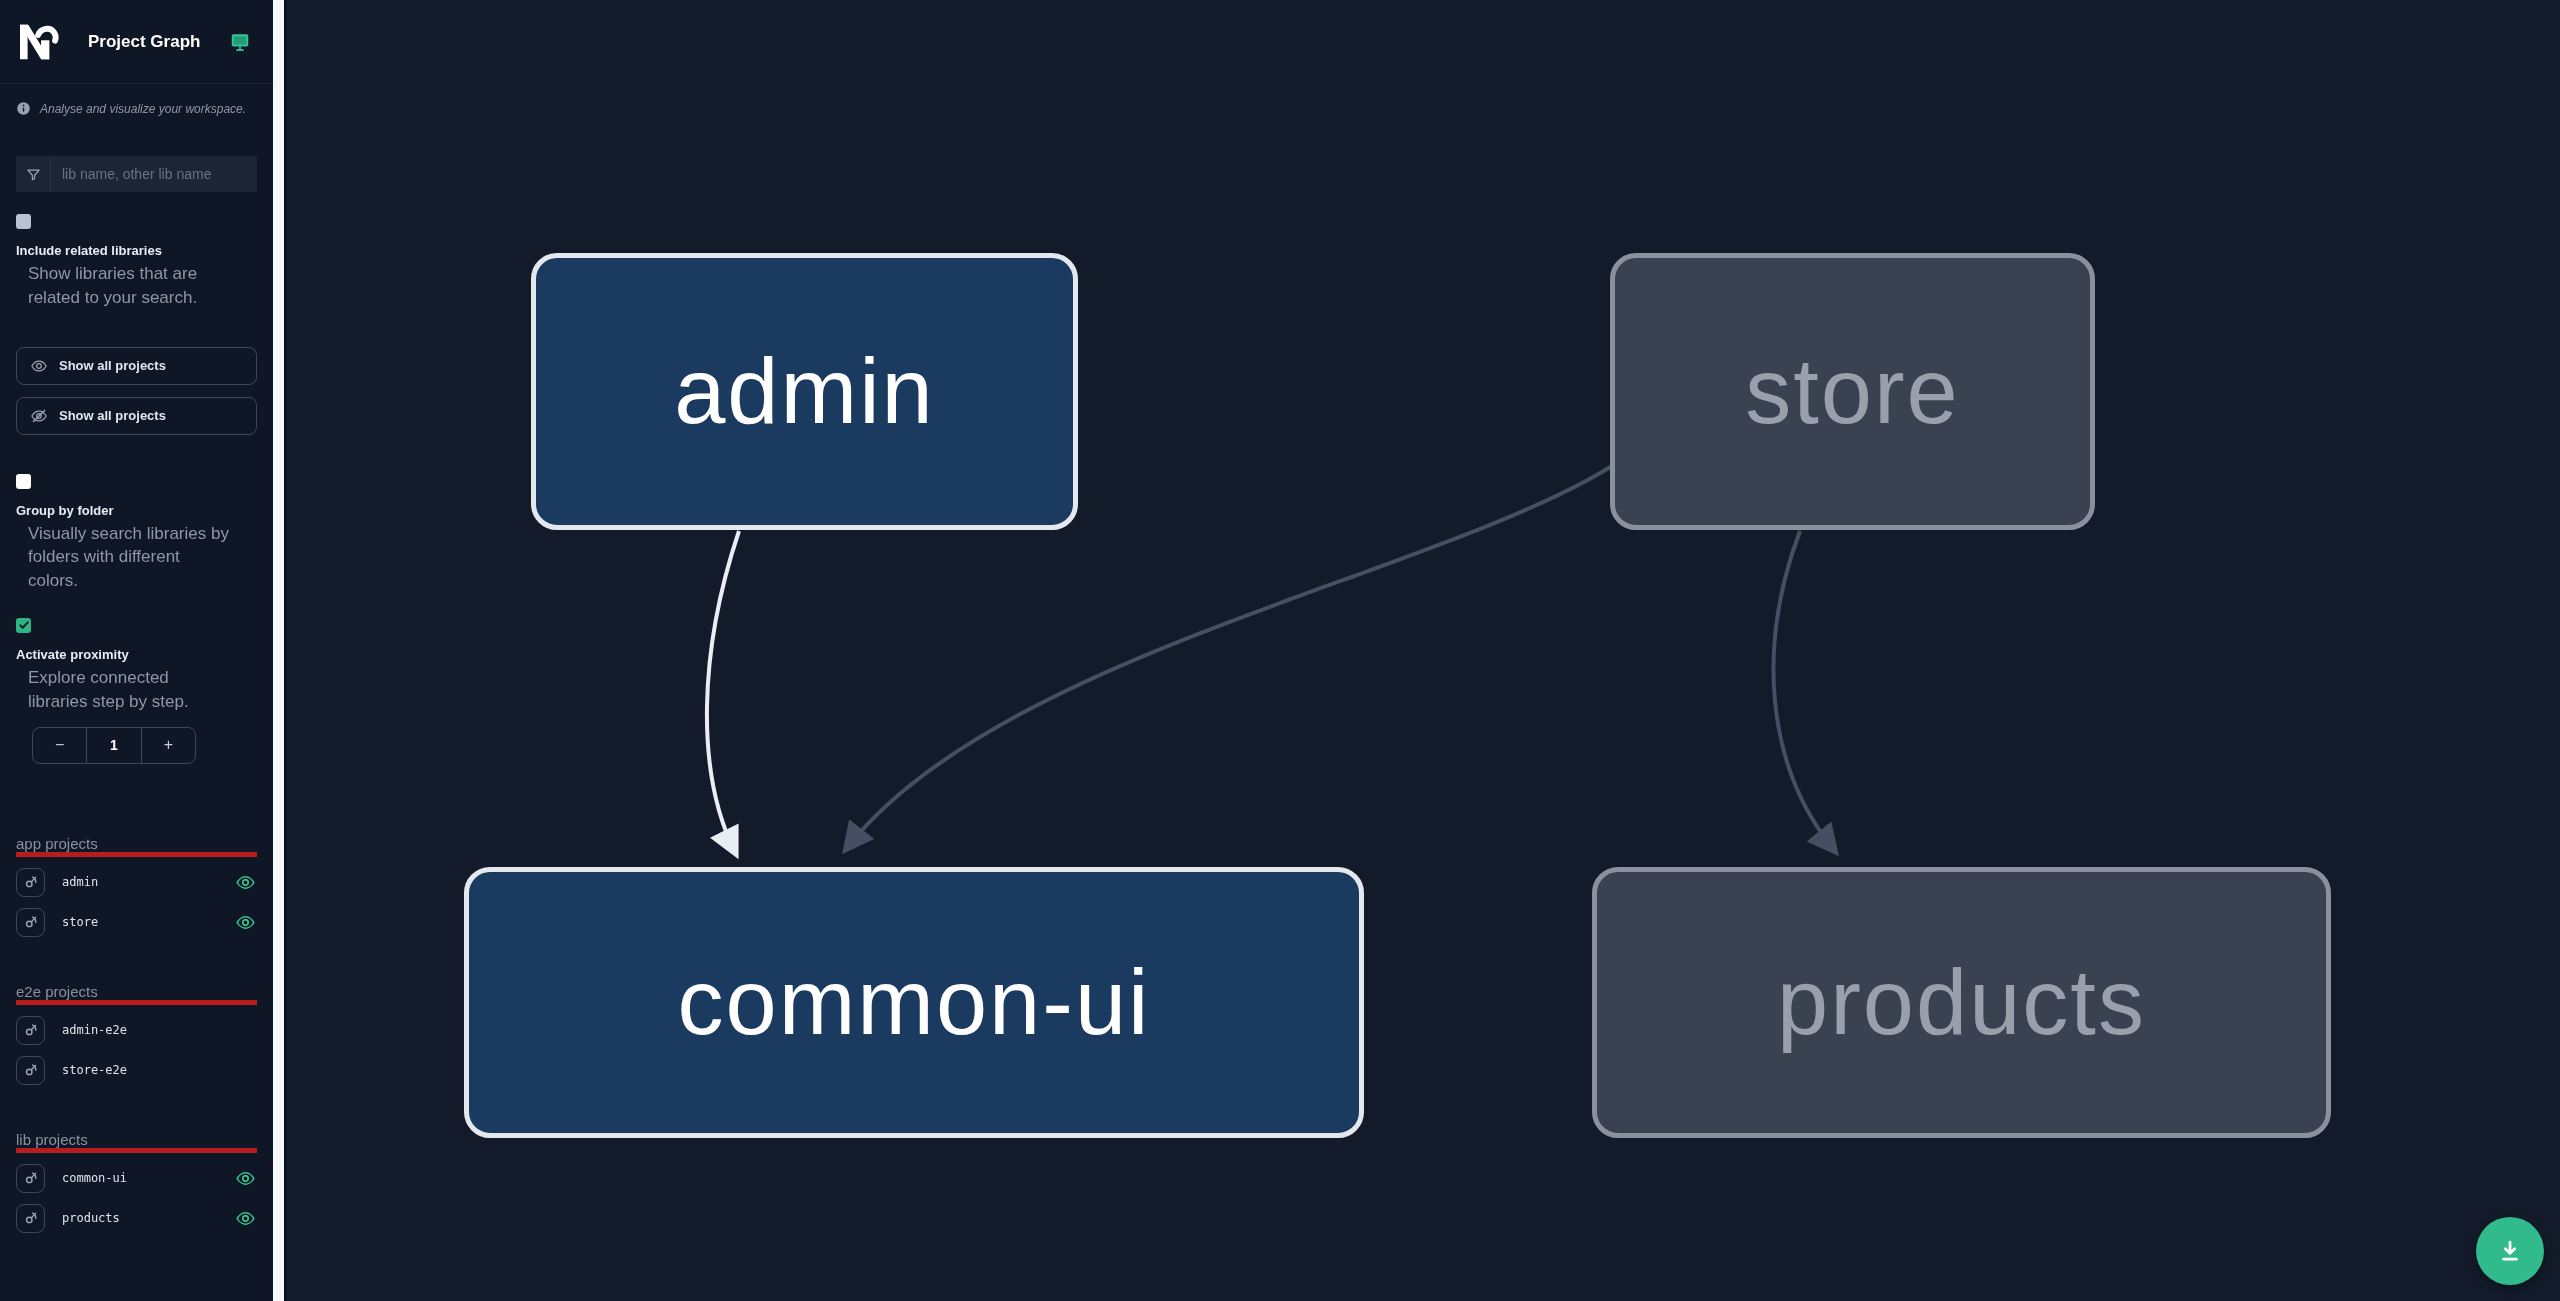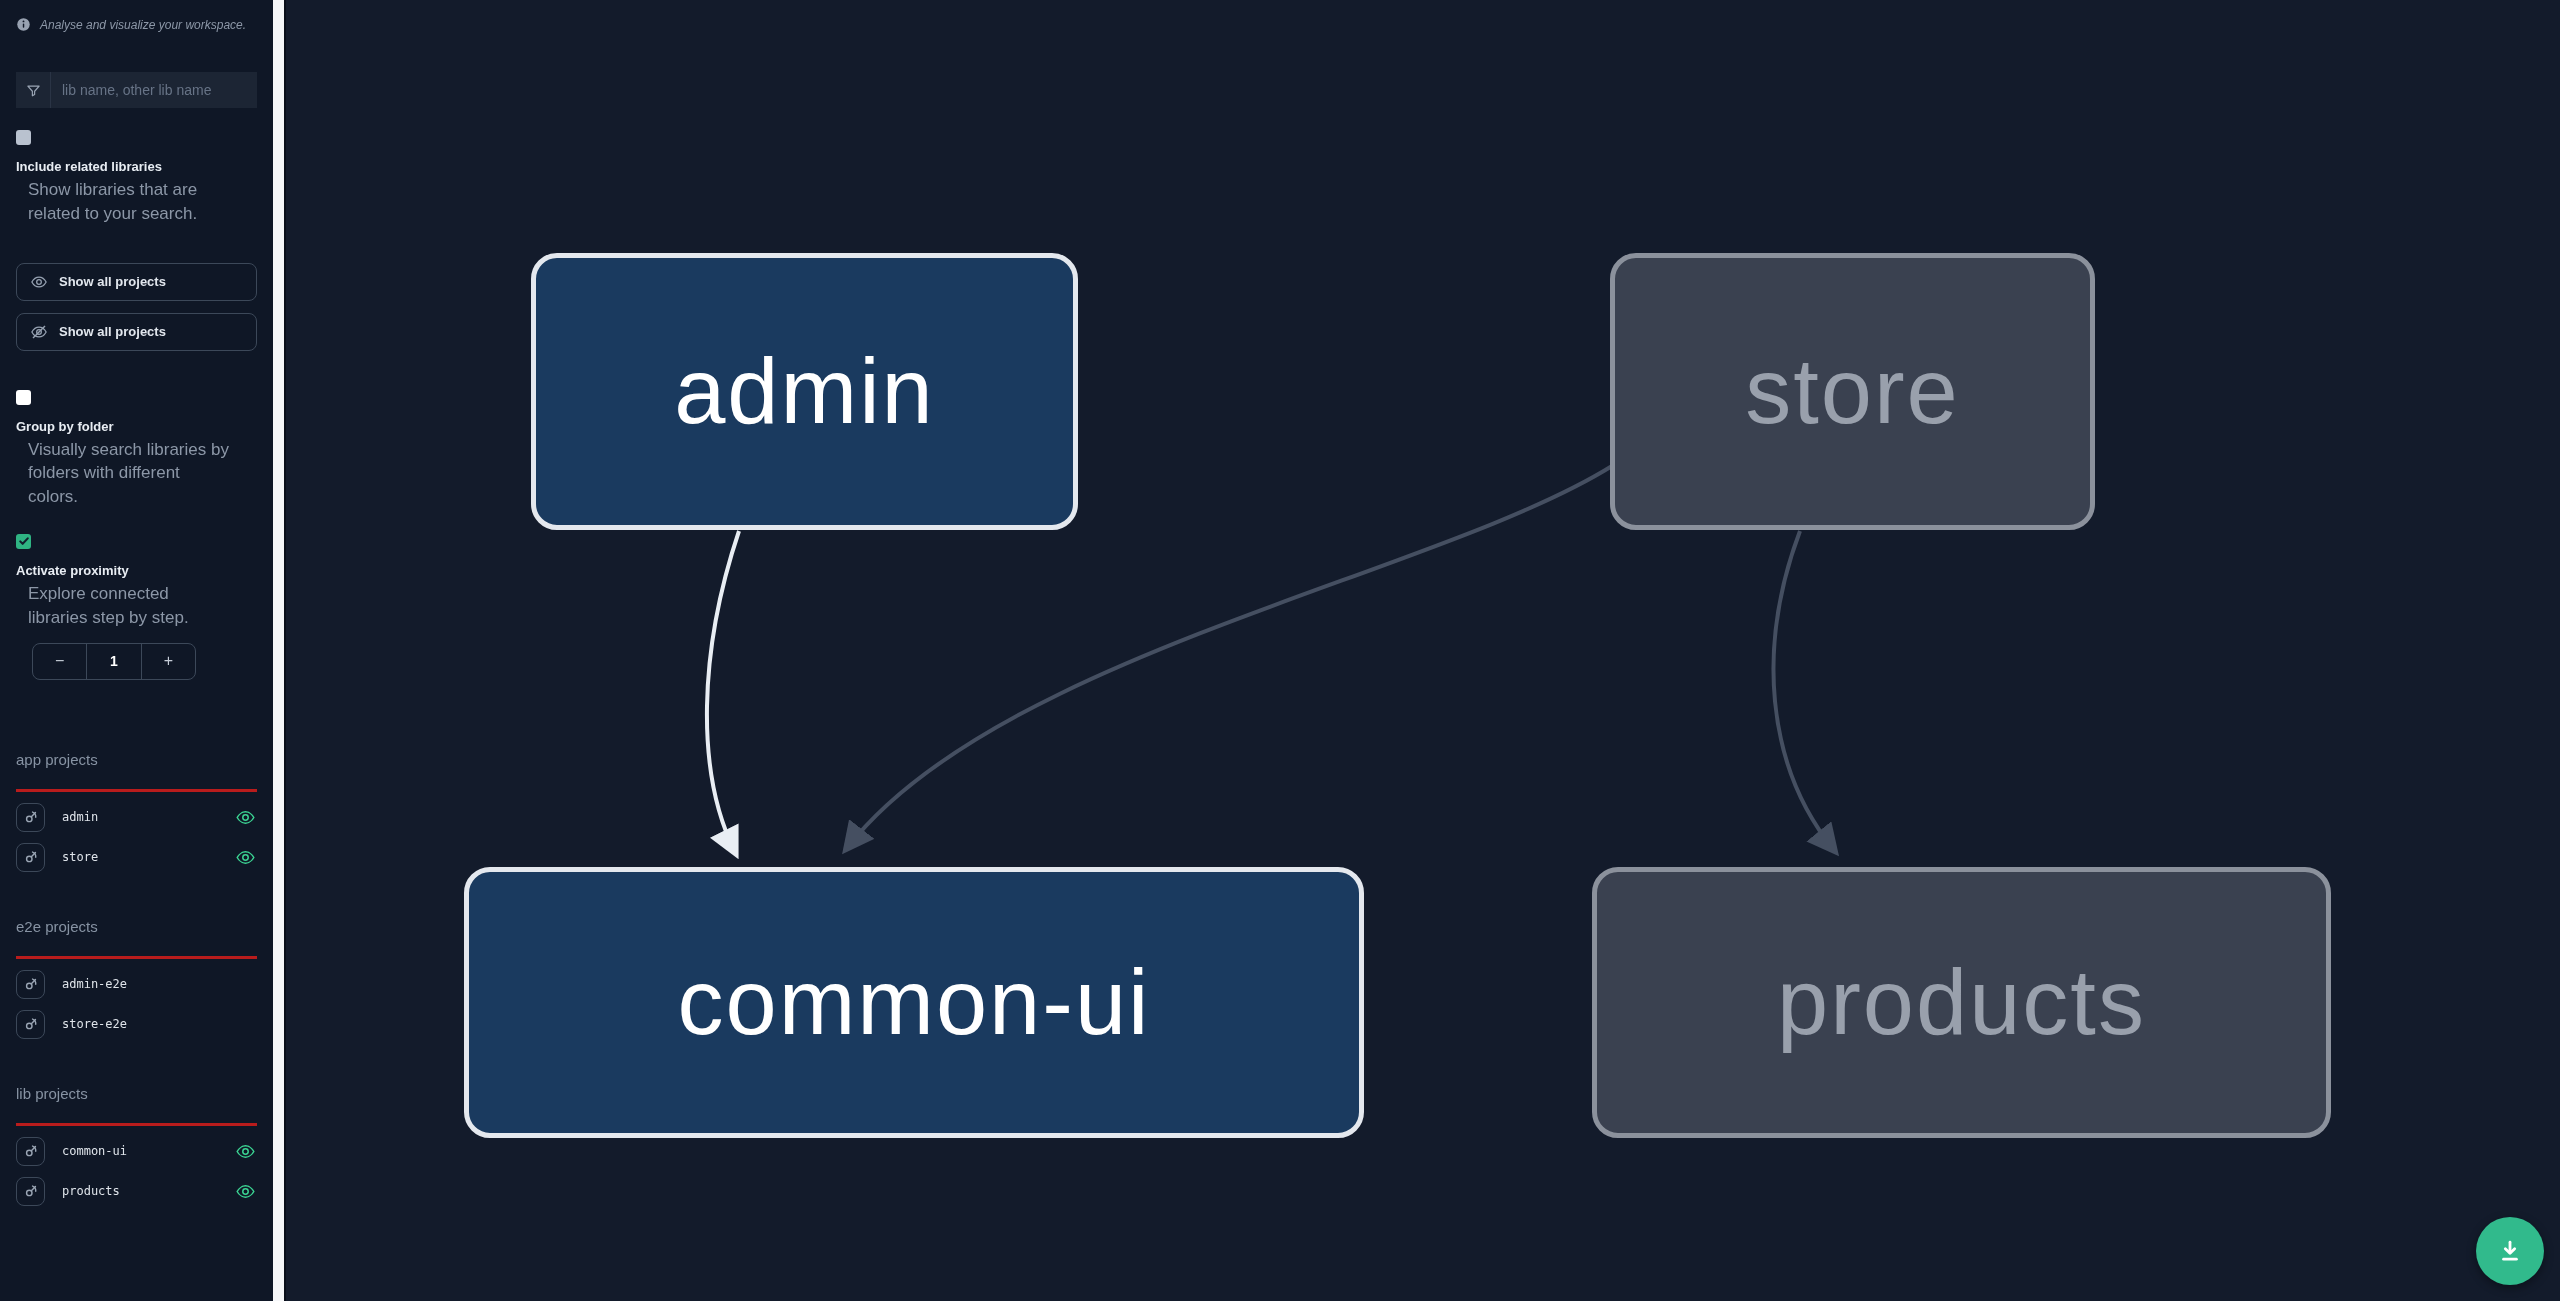--- a/index.html
+++ b/index.html
@@ -52,22 +52,22 @@
   .stepper { display:flex; margin:13px 0 0 32px; width:164px; height:37px;
              border:1px solid #3c4859; border-radius:8px; overflow:hidden; }
   .stepper button { flex:1; background:none; border:none; color:#c6cdd8; font-size:16px;
                     cursor:pointer; font-family:"Liberation Sans",sans-serif; }
   .stepper-value { flex:1; display:flex; align-items:center; justify-content:center;
                    border-left:1px solid #3c4859; border-right:1px solid #3c4859;
                    color:#fff; font-size:14px; font-weight:700; }
 
   .proj-section { margin:46px 16px 0; }
   .proj-section:first-child { margin-top:71px; }
-  .section-title { font-size:15px; font-weight:400; color:#8793a3; padding-bottom:21px;
-                   border-bottom:3px solid #b91c1c; }
+  .section-title { font-size:15px; font-weight:400; color:#8793a3; padding-bottom:0;
+                   border-bottom:5px solid #b91c1c; }
   .proj-row { display:flex; align-items:center; margin-top:11px; height:29px; }
   .focus-btn { width:29px; height:29px; border:1px solid #3c4859; border-radius:8px;
                background:transparent; display:flex; align-items:center; justify-content:center;
                color:#9aa5b4; cursor:pointer; flex:none; }
   .focus-btn svg { width:15px; height:15px; }
   .proj-name { font-family:"DejaVu Sans Mono", monospace; font-size:12px; color:#dfe4ea;
                margin-left:17px; flex:1; }
   .eye-btn { background:none; border:none; color:#3bd493; width:21px; height:21px; padding:0;
              cursor:pointer; flex:none; margin-right:1px; }
   .eye-btn svg { width:21px; height:21px; }
@@ -90,20 +90,36 @@
          cursor:pointer; box-shadow:0 3px 10px rgba(0,0,0,.4); }
   .fab svg { width:28px; height:28px; }
 </style>
 </head>
 <body>
 
 <div class="screen">
 
   <aside class="sidebar">
 
+    <div class="sidebar-header">
+      <svg class="logo" viewBox="0 0 24 22">
+        <rect x="1" y="1" width="4.4" height="20" fill="#fff"></rect>
+        <polygon points="1,1 5.8,1 18,21 13.2,21" fill="#fff"></polygon>
+        <rect x="13.2" y="10" width="4.8" height="11" fill="#fff"></rect>
+        <path d="M11.5 7 C13 3 18.5 2 20.8 5.6 C22 7.5 21.8 9 21.3 10.2" stroke="#fff" stroke-width="3.4" fill="none" stroke-linecap="round"></path>
+      </svg>
+      <span class="app-title">Project Graph</span>
+      <button class="monitor-btn">
+        <svg viewBox="0 0 24 24" fill="none">
+          <rect x="3" y="3.5" width="18" height="13.5" rx="2" fill="#2ec58f"></rect>
+          <rect x="5.2" y="5.6" width="13.6" height="9.2" rx="1" fill="#0f1726" opacity="0.25"></rect>
+          <path d="M12 17v3.2M8 20.8h8" stroke="#2ec58f" stroke-width="2"></path>
+        </svg>
+      </button>
+    </div>
 
     <div class="subtitle-row">
       <svg viewBox="0 0 24 24">
         <circle cx="12" cy="12" r="10" fill="#98a2b1"></circle>
         <rect x="10.9" y="10.2" width="2.3" height="7" rx="1.1" fill="#0f1726"></rect>
         <circle cx="12" cy="7" r="1.5" fill="#0f1726"></circle>
       </svg>
       <span class="subtitle-text">Analyse and visualize your workspace.</span>
     </div>
 

